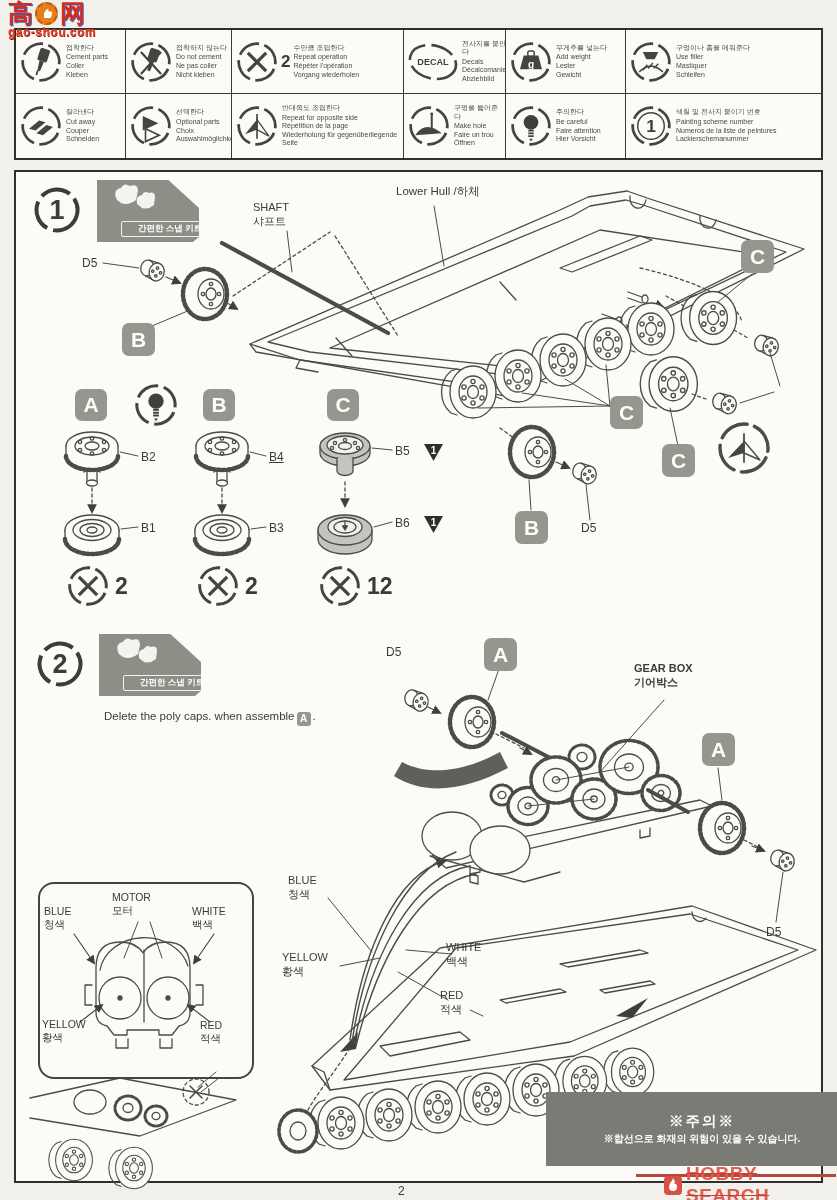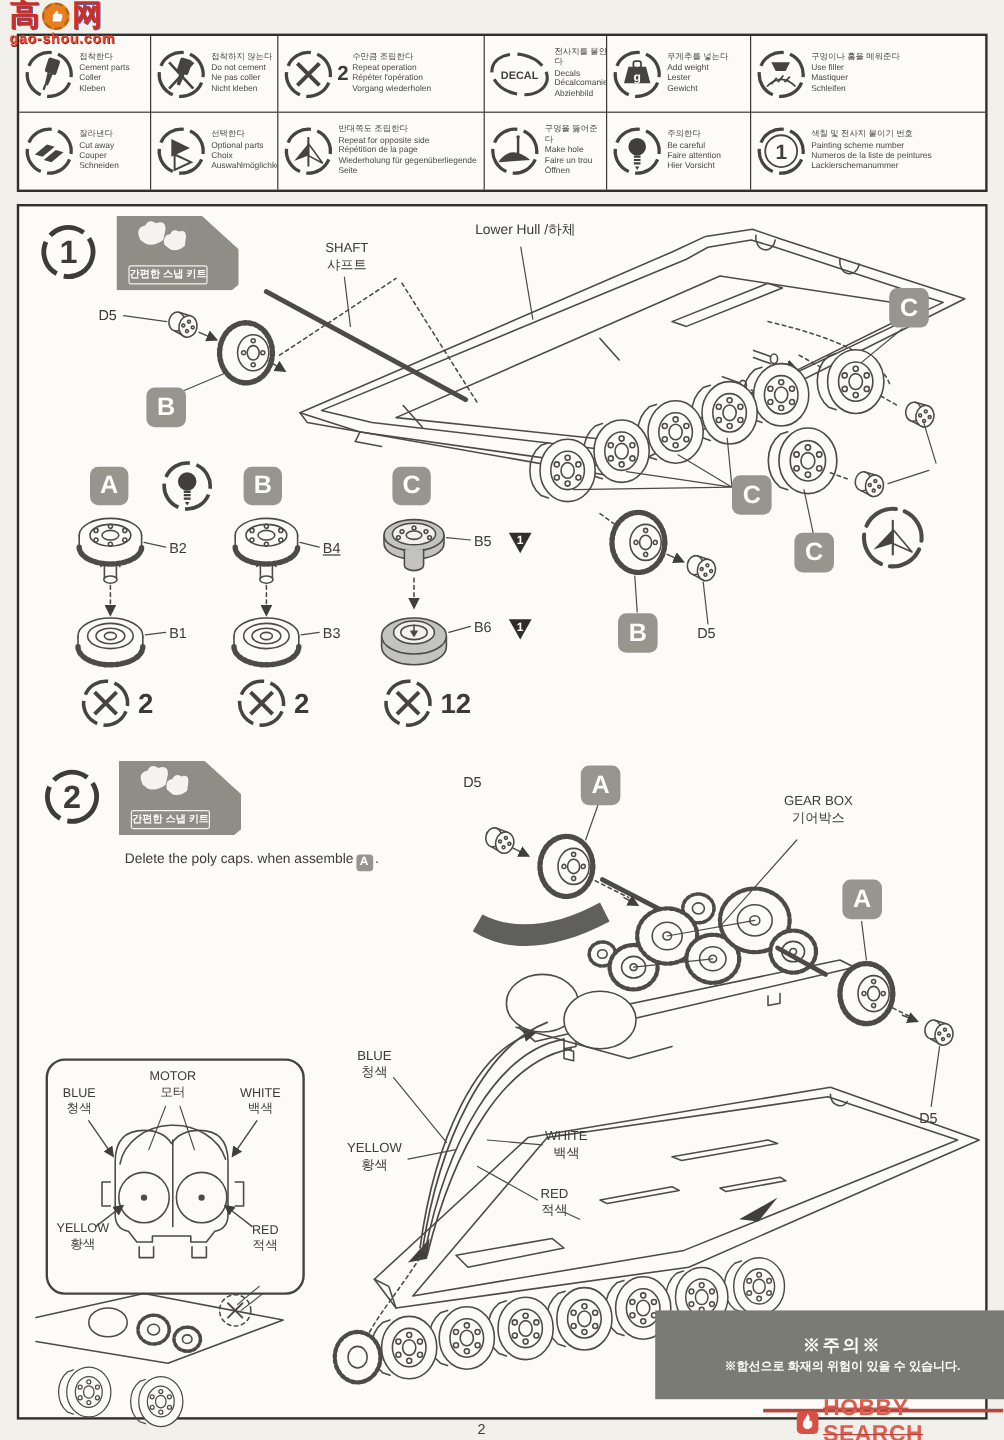--- a/index.html
+++ b/index.html
@@ -11,27 +11,27 @@
   .lcell:nth-child(6n){border-right:none;}
   .lcell:nth-child(n+7){border-bottom:none;}
   .ltxt{font-size:7px;line-height:8.6px;color:#4a4a44;}
   .ltxt .ko{display:block;margin-bottom:1px;}
   .licon{flex:0 0 auto;display:flex;align-items:center;gap:2px;}
   .licon .cnt{font-size:17px;font-weight:bold;color:#3b3b37;}
   
   #main-box{left:14px;top:170px;width:809px;height:1013px;}
   #artwork{position:absolute;left:0;top:0;z-index:2;pointer-events:none;}
   .lbl{position:absolute;color:#3b3b37;z-index:3;font-size:12px;}
-  .c2{text-align:center;line-height:1.25;}
+  .c2{line-height:1.25;}
   .badge{position:absolute;width:33px;height:33px;background:#96968e;border-radius:7px;color:#fdfdfa;font-weight:bold;font-size:21px;display:flex;align-items:center;justify-content:center;z-index:3;}
   .badge-sm{display:inline-flex;width:14px;height:14px;background:#96968e;border-radius:3px;color:#fff;font-weight:bold;font-size:10px;align-items:center;justify-content:center;margin:0 2px;vertical-align:-2px;}
   .stepnum{position:absolute;width:48px;height:48px;z-index:3;}
   .stepnum span{position:absolute;inset:0;display:flex;align-items:center;justify-content:center;font-size:27px;font-weight:bold;color:#3d3d38;}
   .snapbadge{position:absolute;width:102px;height:62px;background:#8e8e87;clip-path:polygon(0 0,70% 0,100% 45%,100% 92%,94% 100%,0 100%);z-index:3;}
-  .snapbadge .txt{position:absolute;left:10px;bottom:5px;color:#fff;font-size:8.5px;font-weight:bold;border:1px solid #f2f2ec;padding:1px 0;border-radius:2px;white-space:nowrap;}
+  .snapbadge .txt{position:absolute;left:24px;bottom:5px;color:#fff;font-size:8.5px;font-weight:bold;border:1px solid #f2f2ec;padding:1px 16px;border-radius:2px;white-space:nowrap;}
   .chip{position:absolute;display:flex;align-items:center;gap:5px;z-index:3;}
   .chip .num{font-size:23px;font-weight:bold;color:#3b3b37;}
   .sicon{display:block;}
   .pmark{position:absolute;width:21px;height:21px;z-index:3;}
   .note{position:absolute;left:104px;z-index:3;font-size:11.5px;color:#3b3b37;white-space:nowrap;}
   .inset{position:absolute;left:38px;top:882px;width:212px;height:193px;border:2px solid #45453f;border-radius:16px;z-index:2;}
   .ilbl{font-size:10.5px;line-height:1.25;}
   .warn{position:absolute;left:546px;top:1092px;width:312px;height:74px;background:#7b7b75;color:#fdfdf8;text-align:center;z-index:4;display:flex;flex-direction:column;justify-content:center;gap:1px;}
   .warn .t{font-size:14.5px;font-weight:bold;letter-spacing:2px;}
   .warn .l1{font-size:16.5px;font-weight:bold;}
@@ -612,21 +612,21 @@
         <path d="M6,16 q-5,-10 4,-12 q3,-6 9,-2 q8,-3 8,5 l-2,9 q-8,6 -15,3 Z" fill="#f4f3ef"></path>
         <path d="M26,20 q-2,-8 5,-9 q2,-5 7,-2 q6,-2 6,4 l-1,8 q-6,5 -12,3 Z" fill="#f4f3ef"></path>
       </svg>
     <span class="txt">간편한 스냅 키트</span>
   </div>
   <div class="note" style="top:710px;">
     <span>Delete the poly caps. when assemble</span><span class="badge-sm">A</span><span>.</span>
   </div>
   <div class="lbl" style="left:386px;top:645px;">D5</div>
   <div class="badge" style="left:484px;top:638px;">A</div>
-  <div class="lbl c2" style="left:634px;top:662px;width:96px;font-size:11px;">
+  <div class="lbl c2" style="left:634px;top:662px;width:96px;font-size:11px;font-weight:bold;">
     <div>GEAR BOX</div>
       <div>기어박스</div>
   </div>
   <div class="badge" style="left:702px;top:733px;">A</div>
   <div class="lbl" style="left:766px;top:925px;">D5</div>
 
   <div class="inset"></div>
   <div class="lbl c2 ilbl" style="left:112px;top:891px;width:64px;">
       <div>MOTOR</div>
       <div>모터</div>

